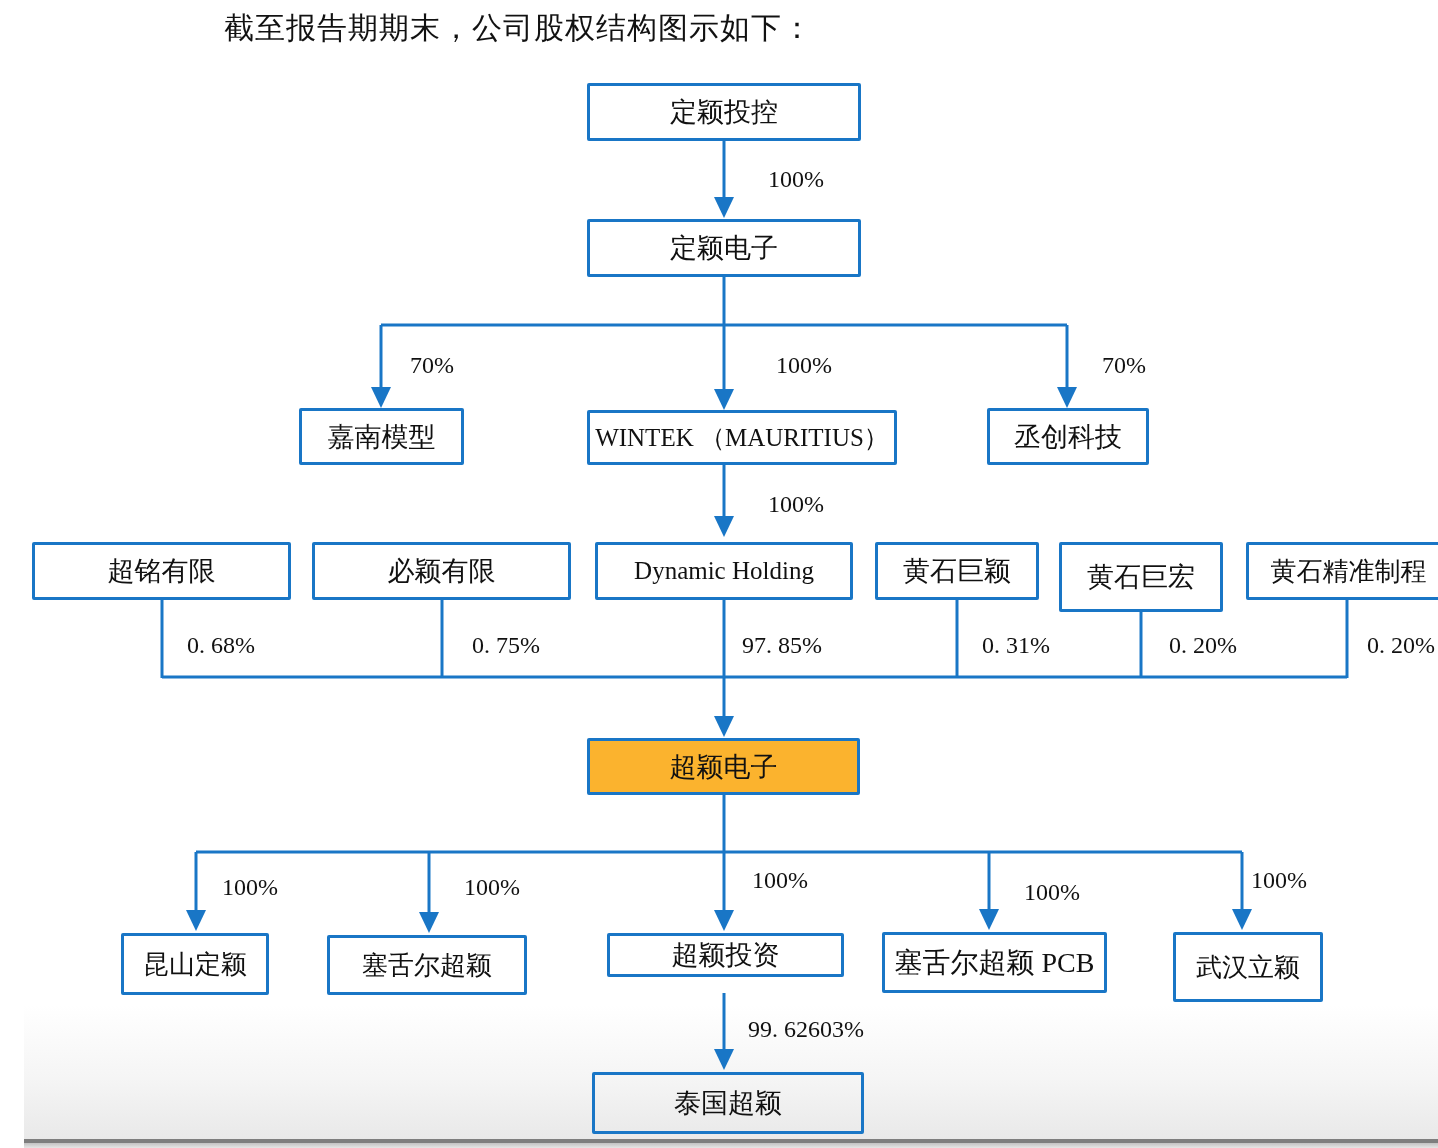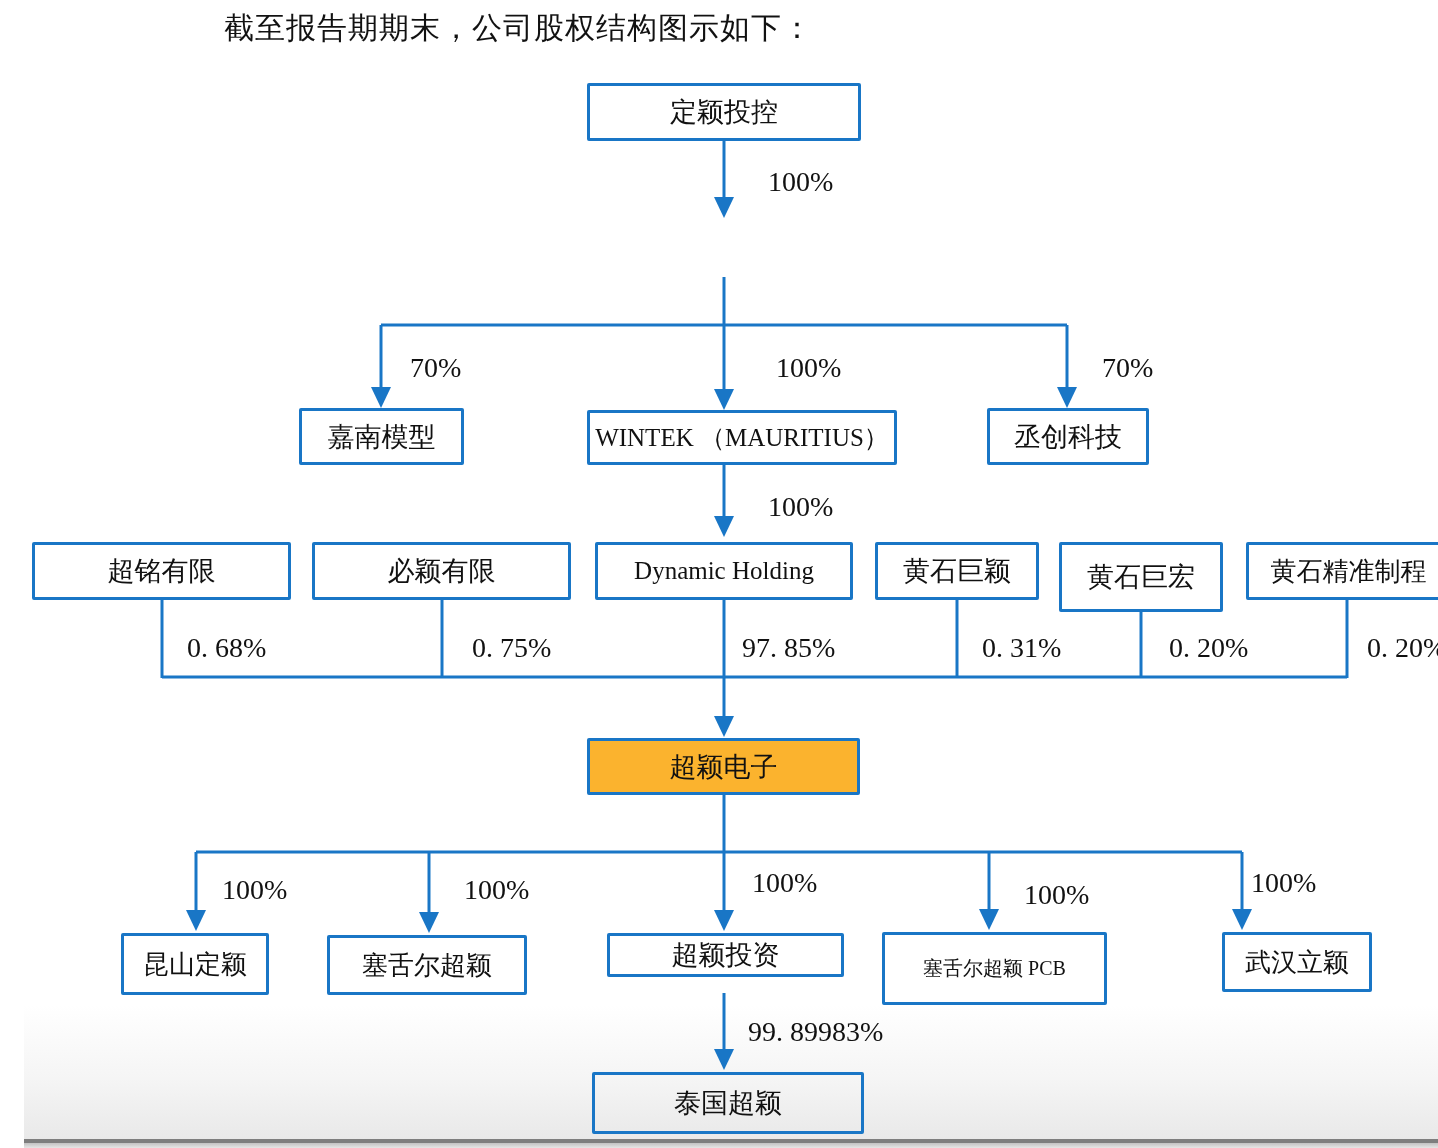--- a/index.html
+++ b/index.html
@@ -30,21 +30,21 @@
     border-radius:2px;
     background:#ffffff;
     box-sizing:border-box;
     display:flex;align-items:center;justify-content:center;
     font-size:27px;white-space:nowrap;
   }
   .node.highlight{background:var(--highlight);}
   .node.transparent{background:transparent;}
   .edge-label{
     position:absolute;z-index:2;
-    font-size:28px;white-space:nowrap;
+    font-size:24px;white-space:nowrap;
   }
   .page-bottom-gradient{
     position:absolute;left:0;top:1005px;width:1438px;height:134px;z-index:0;
     background:linear-gradient(#ffffff 0%,#f5f5f5 55%,#e9e9e9 100%);
   }
   .page-divider{
     position:absolute;left:0;top:1139px;width:1438px;height:4px;z-index:3;
     background:#7e7e7e;
   }
   .page-divider-shadow{
@@ -99,50 +99,51 @@
     <polygon class="arrowhead" points="395,912 415,912 405,933"></polygon>
     <polygon class="arrowhead" points="690,910 710,910 700,931"></polygon>
     <polygon class="arrowhead" points="955,909 975,909 965,930"></polygon>
     <polygon class="arrowhead" points="1208,909 1228,909 1218,930"></polygon>
 
     <line class="edge" x1="700" y1="993" x2="700" y2="1050"></line>
     <polygon class="arrowhead" points="690,1049 710,1049 700,1070"></polygon>
   </svg>
 
   <div class="node" style="left:563px;top:83px;width:274px;height:58px">定颖投控</div>
+  <div class="node" style="left:563px;top:219px;width:274px;height:58px">定颖电子</div>
   <div class="node" style="left:275px;top:408px;width:165px;height:57px">嘉南模型</div>
   <div class="node" style="left:563px;top:410px;width:310px;height:55px;font-size:25px">WINTEK （MAURITIUS）</div>
   <div class="node" style="left:963px;top:408px;width:162px;height:57px">丞创科技</div>
   <div class="node" style="left:8px;top:542px;width:259px;height:58px">超铭有限</div>
   <div class="node" style="left:288px;top:542px;width:259px;height:58px">必颖有限</div>
   <div class="node" style="left:571px;top:542px;width:258px;height:58px;font-size:25px">Dynamic Holding</div>
   <div class="node" style="left:851px;top:542px;width:164px;height:58px">黄石巨颖</div>
   <div class="node" style="left:1035px;top:542px;width:164px;height:70px">黄石巨宏</div>
   <div class="node" style="left:1222px;top:542px;width:205px;height:58px;font-size:26px">黄石精准制程</div>
   <div class="node highlight" style="left:563px;top:738px;width:273px;height:57px">超颖电子</div>
   <div class="node" style="left:97px;top:933px;width:148px;height:62px;font-size:26px">昆山定颖</div>
   <div class="node" style="left:303px;top:935px;width:200px;height:60px;font-size:26px">塞舌尔超颖</div>
   <div class="node" style="left:583px;top:933px;width:237px;height:44px">超颖投资</div>
-  <div class="node" style="left:858px;top:932px;width:225px;height:73px;font-size:20px">塞舌尔超颖 PCB</div>
-  <div class="node" style="left:1198px;top:932px;width:150px;height:60px;font-size:26px">武汉立颖</div>
+  <div class="node" style="left:858px;top:932px;width:225px;height:61px;font-size:28px">塞舌尔超颖 PCB</div>
+  <div class="node" style="left:1149px;top:932px;width:150px;height:70px;font-size:26px">武汉立颖</div>
   <div class="node transparent" style="left:568px;top:1072px;width:272px;height:62px">泰国超颖</div>
 
   <div class="edge-label" style="left:744px;top:166px">100%</div>
   <div class="edge-label" style="left:386px;top:352px">70%</div>
   <div class="edge-label" style="left:752px;top:352px">100%</div>
   <div class="edge-label" style="left:1078px;top:352px">70%</div>
   <div class="edge-label" style="left:744px;top:491px">100%</div>
   <div class="edge-label" style="left:163px;top:632px">0. 68%</div>
   <div class="edge-label" style="left:448px;top:632px">0. 75%</div>
   <div class="edge-label" style="left:718px;top:632px">97. 85%</div>
   <div class="edge-label" style="left:958px;top:632px">0. 31%</div>
   <div class="edge-label" style="left:1145px;top:632px">0. 20%</div>
   <div class="edge-label" style="left:1343px;top:632px">0. 20%</div>
   <div class="edge-label" style="left:198px;top:874px">100%</div>
   <div class="edge-label" style="left:440px;top:874px">100%</div>
   <div class="edge-label" style="left:728px;top:867px">100%</div>
   <div class="edge-label" style="left:1000px;top:879px">100%</div>
   <div class="edge-label" style="left:1227px;top:867px">100%</div>
-  <div class="edge-label" style="left:724px;top:1016px">99. 89983%</div>
+  <div class="edge-label" style="left:724px;top:1016px">99. 62603%</div>
 
   <div class="page-divider"></div>
   <div class="page-divider-shadow"></div>
 </div>
 
 </body></html>

